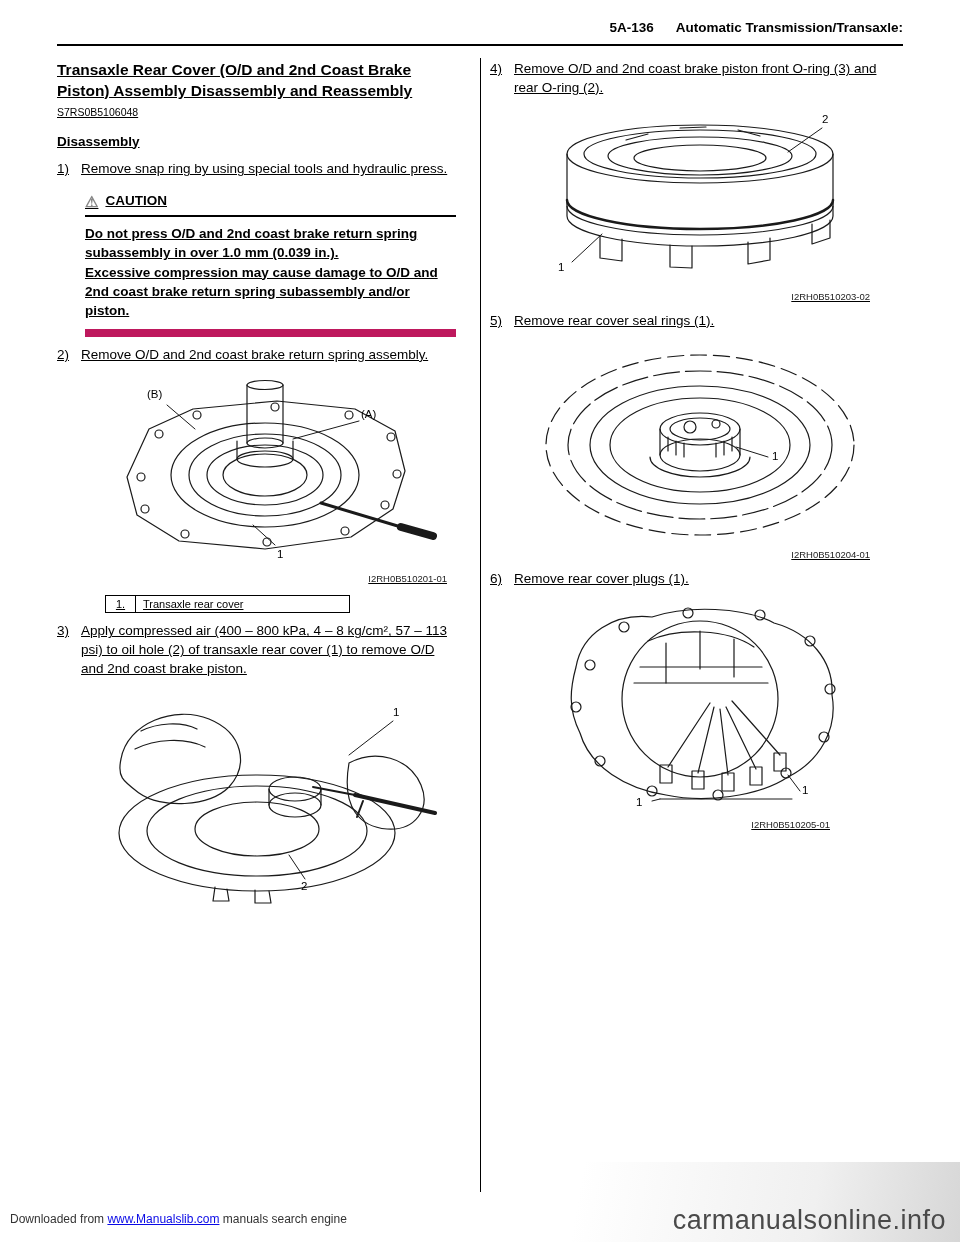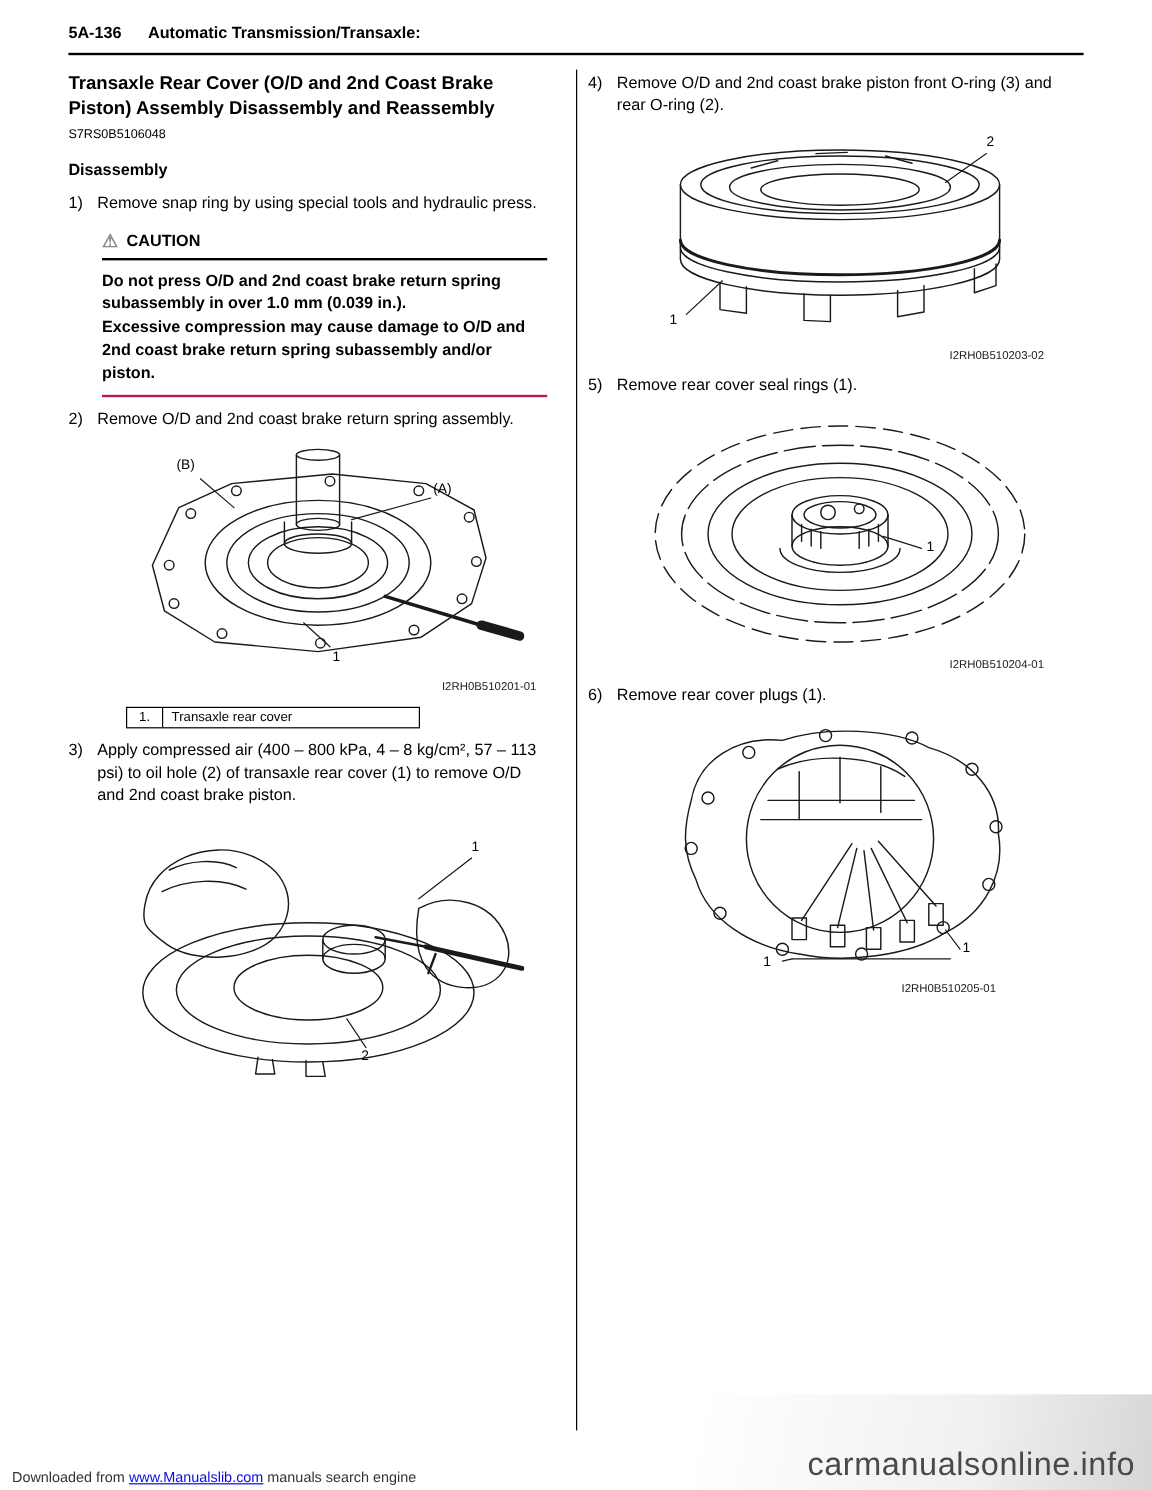--- a/index.html
+++ b/index.html
@@ -1,64 +1,64 @@
 <!DOCTYPE html>
 <html><head>
 <meta charset="utf-8">
 <style>
   * { margin:0; padding:0; box-sizing:border-box; }
   html,body { background:#ffffff; }
   body {
     width:960px; height:1242px; position:relative; overflow:hidden;
     color:#000; font-family:"Liberation Sans", sans-serif;
   }
-  .hdr { position:absolute; left:57px; top:20px; width:846px; font-size:13.5px; font-weight:bold; }
+  .hdr { position:absolute; left:57px; top:20px; width:846px; font-size:13.5px; font-weight:bold;text-align:right; }
   .hdr .pg { margin-right:22px; }
   .hdr-rule { position:absolute; left:57px; top:44px; width:846px; height:2px; background:#000; }
   .divider { position:absolute; left:480px; top:58px; width:1px; height:1134px; background:#000; }
 
-  .col { position:absolute; top:60px; font-size:13.5px; line-height:1.4; }
+  .col { position:absolute; top:60px; font-size:13.5px; line-height:1.4;text-decoration:underline; }
   .col-left  { left:57px;  width:399px; }
   .col-right { left:490px; width:404px; }
 
   .title { font-size:15.5px; font-weight:bold; line-height:1.35; }
   .ref { font-size:10.5px; margin-top:3px; }
   .subsection { font-weight:bold; margin-top:13px; }
 
   .step { display:flex; margin-top:9px; }
   .step .n { width:24px; flex:none; }
   .step .t { flex:1; }
 
   .tool { margin-left:28px; margin-top:10px; font-weight:bold; line-height:1.45; }
 
   .caution { margin-left:28px; margin-top:13px; width:371px; }
   .caution-head { display:flex; align-items:center; gap:7px; font-weight:bold; padding-bottom:4px; border-bottom:2px solid #000; }
   .warn-icon { color:#878787; font-size:15px; line-height:1; }
-  .caution-body { font-weight:bold; padding:7px 0 9px; border-bottom:2px solid #be185d; line-height:1.42; }
+  .caution-body { font-weight:bold; padding:7px 0 9px; border-bottom:8px solid #be185d; line-height:1.42; }
   .caution-body p + p { margin-top:0; }
 
   .fig { position:relative; margin-top:14px; }
   .fig svg { display:block; }
   .fig .lbl { position:absolute; font-size:11.5px; line-height:1; }
   .figcode { text-align:right; font-size:9.5px; margin-top:3px; color:#222; }
 
   .fig1, .fig2 { margin-left:40px; width:340px; }
   .cap1, .cap2 { width:390px; }
   .fig3, .fig4 { margin-left:40px; width:340px; }
   .fig5 { margin-left:58px; width:300px; }
   .cap3, .cap4 { width:380px; }
   .cap5 { width:340px; }
 
   .legend-table { margin:10px 0 0 48px; width:245px; display:flex; border:1px solid #000; font-size:11px; line-height:1.3; }
   .legend-table .c1 { width:30px; flex:none; text-align:center; border-right:1px solid #000; padding:1px 2px; }
   .legend-table .c2 { flex:1; padding:1px 7px; }
 
   .corner-glow { position:absolute; right:0; bottom:0; width:420px; height:80px;
     background:linear-gradient(100deg, rgba(255,255,255,0) 10%, rgba(205,205,205,0.30) 65%, rgba(165,165,165,0.45) 100%); }
-  .footer-note { position:absolute; left:10px; bottom:4px; font-size:12px; color:#333; }
+  .footer-note { position:absolute; left:10px; bottom:16px; font-size:12px; color:#333; }
   .footer-note a { color:#0a0ae6; text-decoration:underline; cursor:pointer; }
   .watermark { position:absolute; right:14px; bottom:6px; font-size:27px; color:#4a4a4a; letter-spacing:0.5px; }
 </style>
 </head>
 <body>
 
 <div class="hdr">
   <span class="pg">5A-136</span><span>Automatic Transmission/Transaxle:</span>
 </div>
 <div class="hdr-rule"></div>

